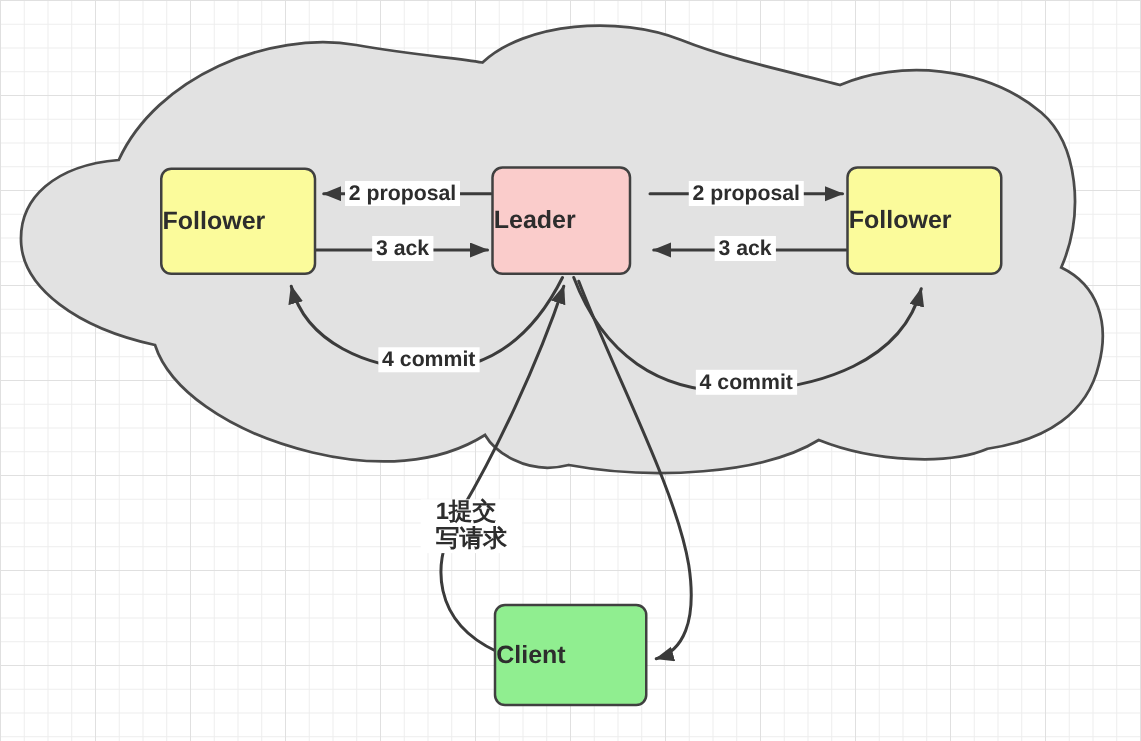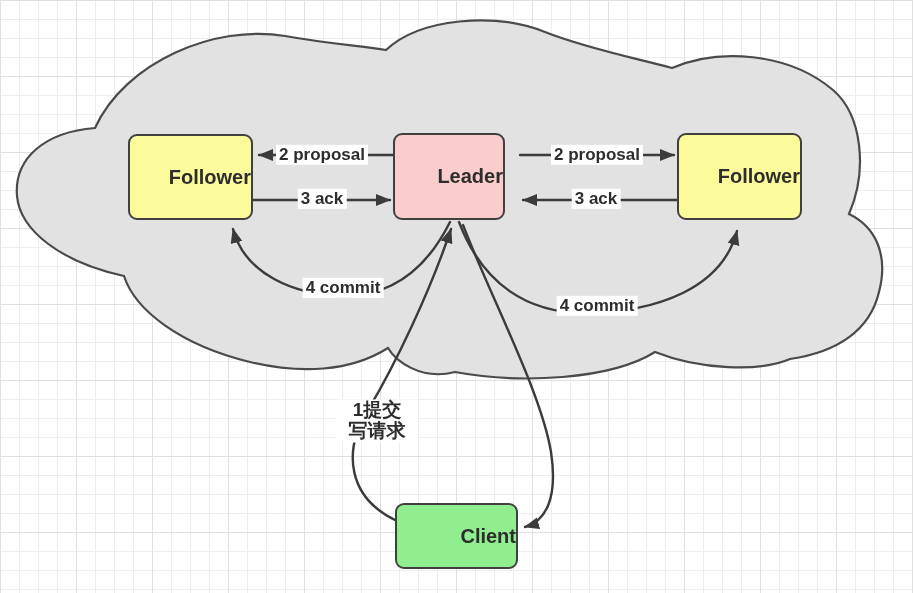--- a/index.html
+++ b/index.html
@@ -27,32 +27,32 @@
       linear-gradient(to bottom, var(--grid-major) 1px, transparent 1px),
       linear-gradient(to right, var(--grid-minor) 1px, transparent 1px),
       linear-gradient(to bottom, var(--grid-minor) 1px, transparent 1px);
     background-size:76px 76px,76px 76px,19px 19px,19px 19px;
   }
   svg.layer{position:absolute;left:0;top:0;width:913px;height:593px;}
   .cloud{fill:var(--cloud-fill);stroke:var(--cloud-stroke);stroke-width:2.2;}
   .edge{fill:none;stroke:var(--edge-color);stroke-width:2.4;stroke-linecap:round;}
   .arrowhead{fill:var(--edge-color);}
   .node{
-    position:absolute;display:flex;align-items:center;justify-content:flex-end;
+    position:absolute;display:flex;align-items:center;justify-content:flex-start;
     border:2px solid var(--node-stroke);border-radius:9px;
     font-weight:bold;font-size:20px;color:var(--label-color);
   }
   .node.follower{background:var(--follower-fill);}
   .node.leader{background:var(--leader-fill);}
   .node.client{background:var(--client-fill);}
   .edge-label{
     position:absolute;transform:translate(-50%,-50%);
     background:var(--label-bg);color:var(--label-color);
     font-weight:bold;font-size:17px;line-height:1.08;
-    padding:1px 3px;white-space:nowrap;text-align:center;
+    padding:1px 3px;white-space:nowrap;
   }
   .edge-label.cjk{font-size:19px;padding:1px 12px;}
 </style>
 </head>
 <body>
 
 <div class="canvas">
 
   <svg class="layer" viewBox="0 0 913 593">
     <defs>
@@ -92,21 +92,21 @@
 
   <div class="node follower" style="left:128px;top:134px;width:125px;height:86px;">
     <span>Follower</span>
   </div>
   <div class="node leader" style="left:393px;top:133px;width:112px;height:87px;">
     <span>Leader</span>
   </div>
   <div class="node follower" style="left:677px;top:133px;width:125px;height:87px;">
     <span>Follower</span>
   </div>
-  <div class="node client" style="left:395px;top:483px;width:123px;height:66px;margin-top:20px;">
+  <div class="node client" style="left:395px;top:483px;width:123px;height:82px;">
     <span>Client</span>
   </div>
 
   <div class="edge-label" style="left:322px;top:155px;">2 proposal</div>
   <div class="edge-label" style="left:322px;top:199px;">3 ack</div>
   <div class="edge-label" style="left:597px;top:155px;">2 proposal</div>
   <div class="edge-label" style="left:596px;top:199px;">3 ack</div>
   <div class="edge-label" style="left:343px;top:288px;">4 commit</div>
   <div class="edge-label" style="left:597px;top:306px;">4 commit</div>
   <div class="edge-label cjk" style="left:377px;top:421px;">

